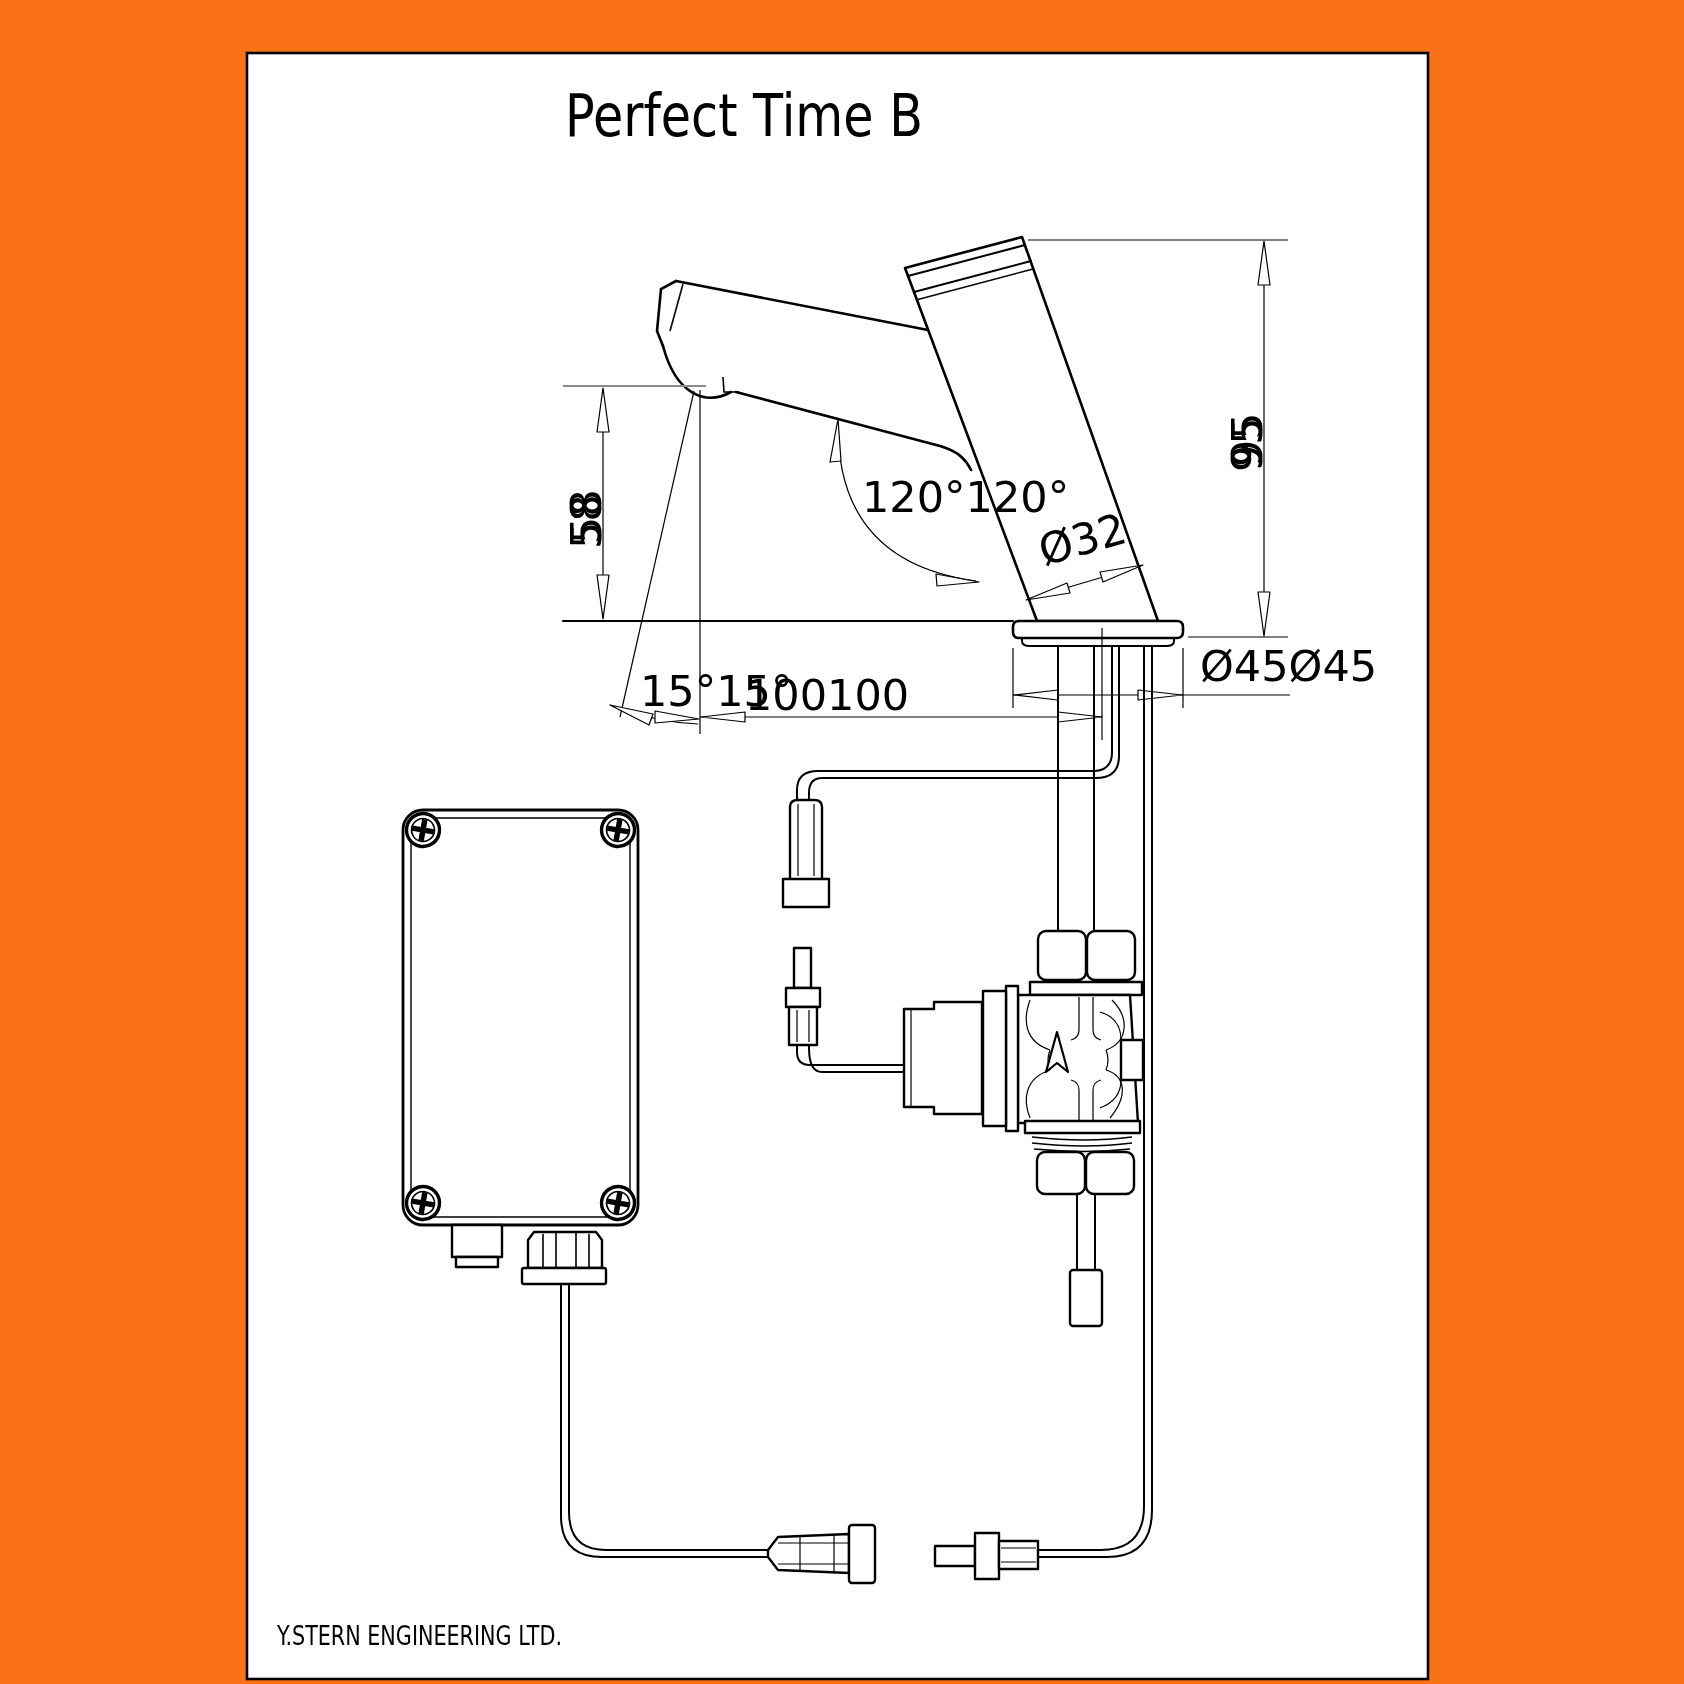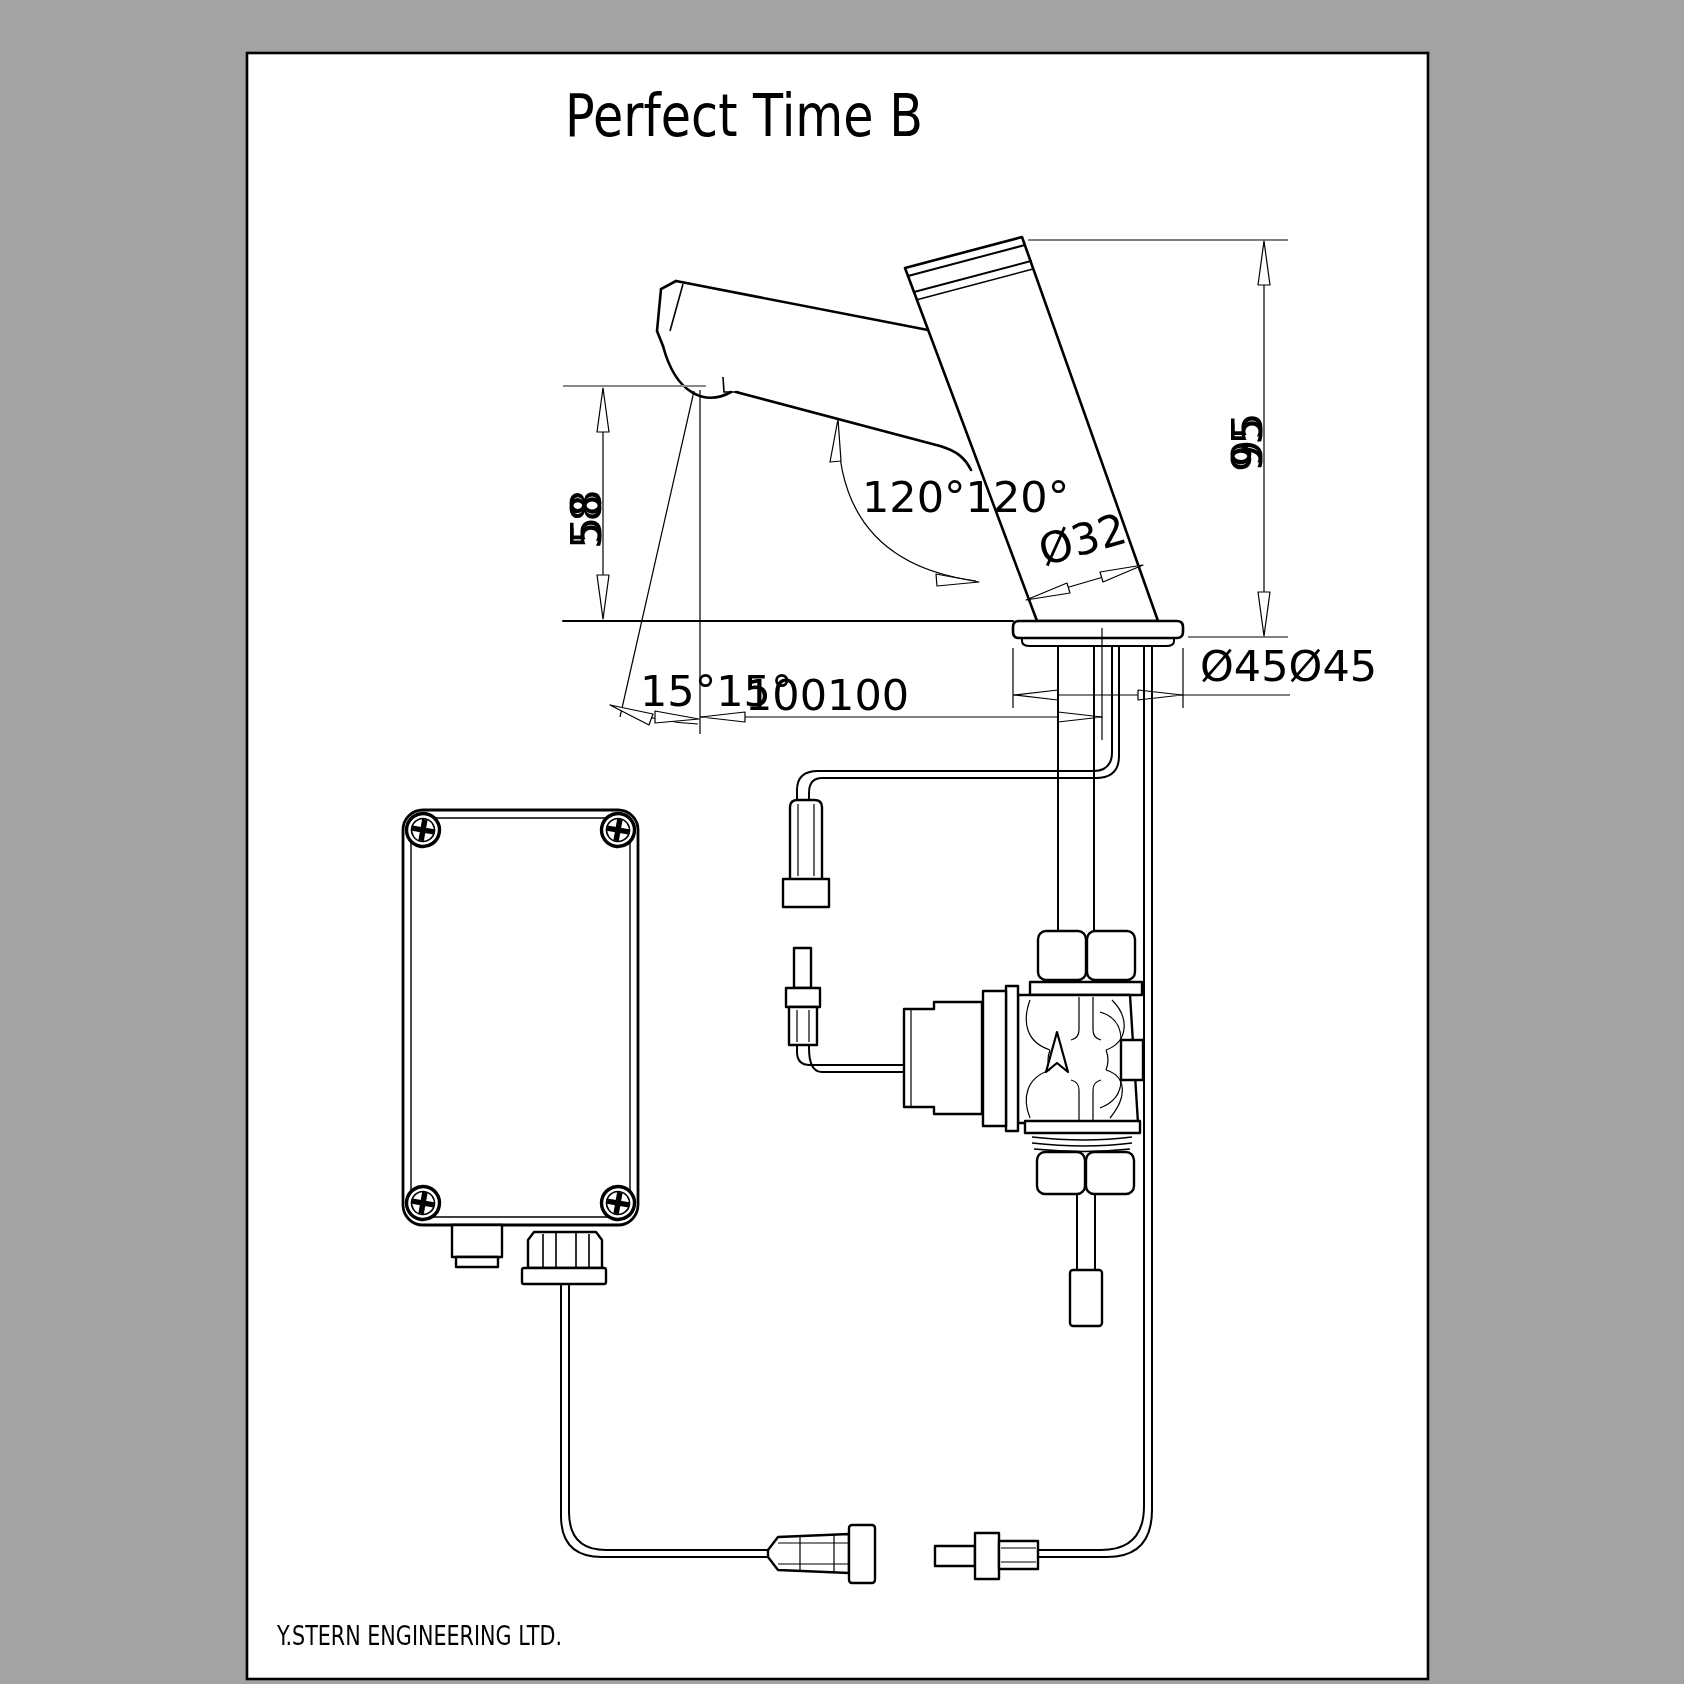--- a/index.html
+++ b/index.html
@@ -1,16 +1,16 @@
 <!DOCTYPE html>
 <html><head>
 <meta charset="utf-8">
 <style>
   html,body{margin:0;padding:0;background:#ffffff;}
-  #stage{position:relative;width:1684px;height:1684px;background:#a3a3a3;
+  #stage{position:relative;width:1684px;height:1684px;background:#f97316;
          font-family:"DejaVu Sans","Liberation Sans",sans-serif;}
   svg{position:absolute;left:0;top:0;}
   .outline{fill:#ffffff;stroke:#000;stroke-width:2.6;stroke-linejoin:round;}
   .outline24{fill:#ffffff;stroke:#000;stroke-width:2.4;stroke-linejoin:round;}
   .ln{fill:none;stroke:#000;stroke-width:2.6;stroke-linecap:round;}
   .ln2{fill:none;stroke:#000;stroke-width:2;stroke-linecap:round;}
   .thin{fill:none;stroke:#000;stroke-width:1.2;}
   .thin16{fill:none;stroke:#000;stroke-width:1.6;}
   .dim{fill:none;stroke:#000;stroke-width:1.2;}
   .ref{fill:none;stroke:#8a8a8a;stroke-width:2.2;}

